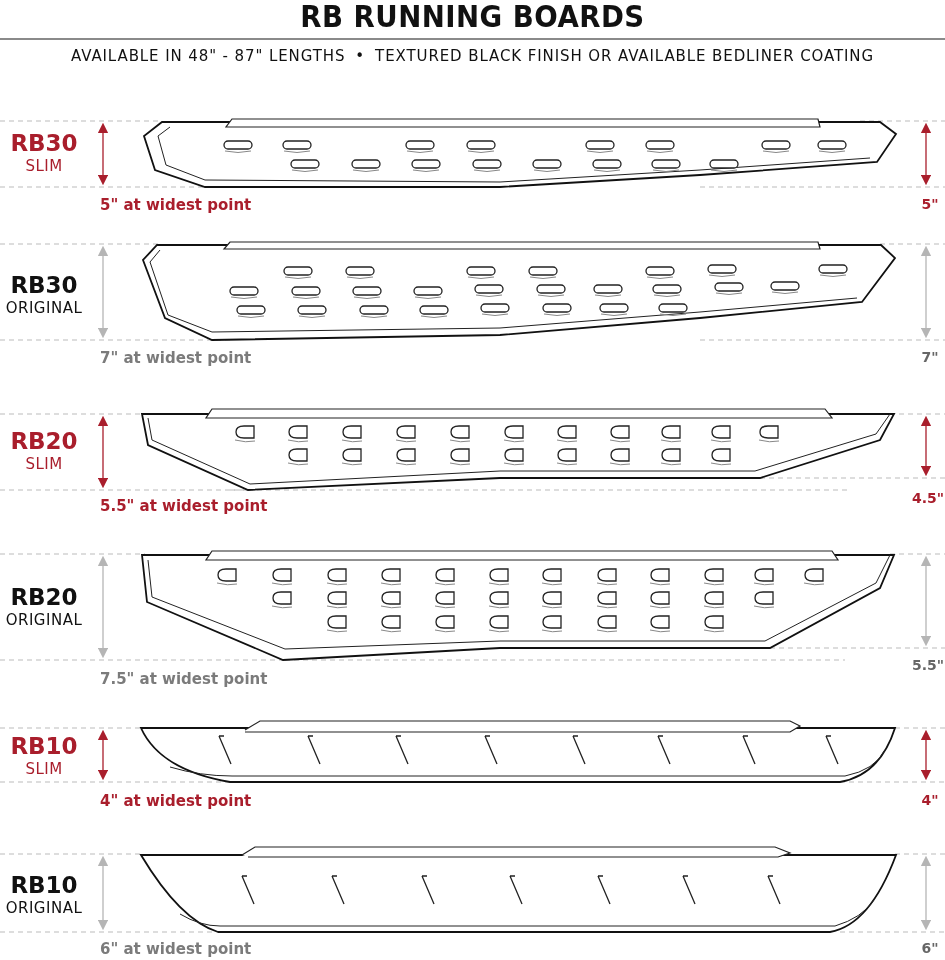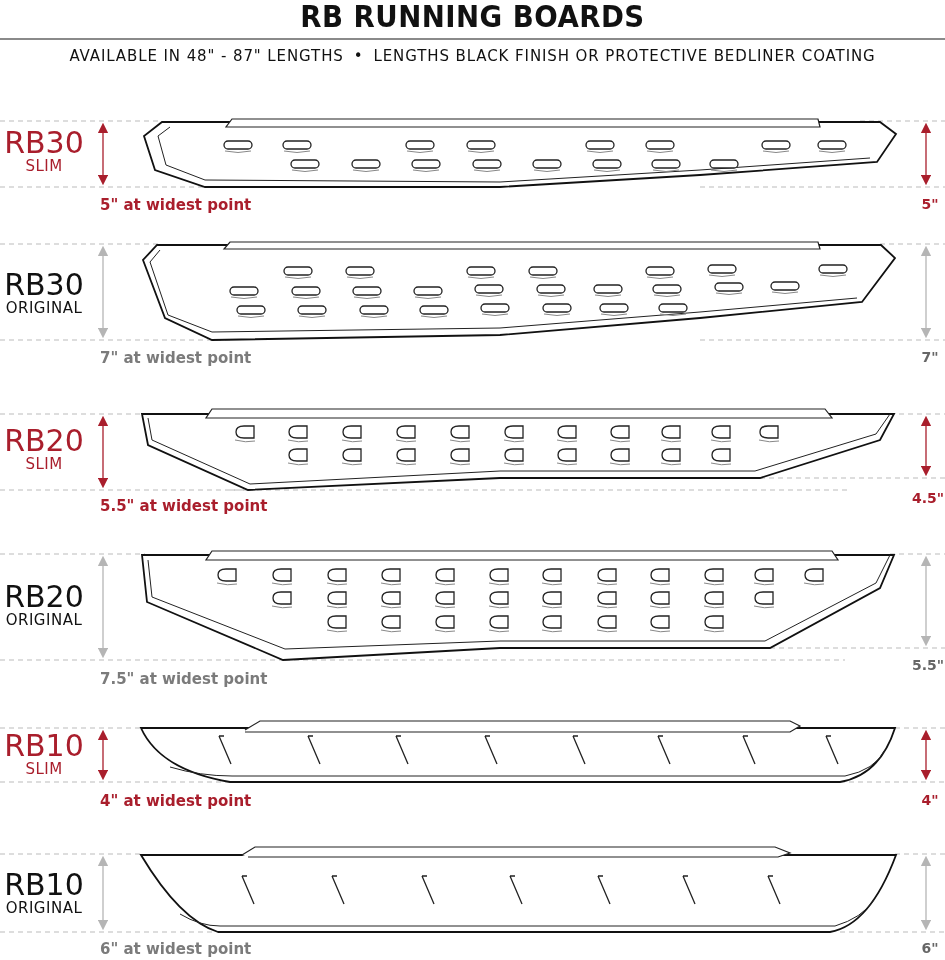--- a/index.html
+++ b/index.html
@@ -2,36 +2,36 @@
 <html><head>
 <meta charset="utf-8">
 <style>
   html,body{margin:0;padding:0;background:#fff;}
   body{width:945px;height:960px;position:relative;overflow:hidden;font-family:"DejaVu Sans Condensed","DejaVu Sans",sans-serif;}
   .title{position:absolute;top:0;left:0;width:945px;text-align:center;font-weight:bold;font-size:30px;letter-spacing:0.5px;color:#111;line-height:34px;font-family:"DejaVu Sans",sans-serif;transform:scaleX(0.92);}
   .hr{position:absolute;top:38px;left:0;width:945px;height:2px;background:#8a8a8a;}
   .subtitle{position:absolute;top:47px;left:0;width:945px;text-align:center;font-size:15px;color:#111;letter-spacing:0.9px;font-family:"DejaVu Sans",sans-serif;white-space:nowrap;}
   .subtitle .dot{margin:0 10px;}
   .label{position:absolute;left:0;width:88px;text-align:center;}
-  .label .model{display:block;font-weight:normal;font-size:30px;line-height:26px;font-family:"DejaVu Sans",sans-serif;}
+  .label .model{display:block;font-weight:bold;font-size:23px;line-height:26px;font-family:"DejaVu Sans",sans-serif;}
   .label .variant{display:block;font-size:15px;line-height:20px;letter-spacing:0.5px;font-family:"DejaVu Sans",sans-serif;text-align:center;}
   .red{color:#a91e2c;}
   .dark{color:#111;}
   .grey{color:#7b7b7b;}
   .widest{position:absolute;left:100px;font-size:15px;font-weight:bold;white-space:nowrap;font-family:"DejaVu Sans",sans-serif;}
   .dim-right{position:absolute;left:916px;width:28px;text-align:center;font-size:14px;font-weight:bold;font-family:"DejaVu Sans",sans-serif;}
   svg.art{position:absolute;left:0;top:0;}
 </style>
 </head>
 <body>
 
 <div class="title">RB RUNNING BOARDS</div>
 <div class="hr"></div>
 <div class="subtitle">
-  <span>AVAILABLE IN 48" - 87" LENGTHS</span><span class="dot">•</span><span>LENGTHS BLACK FINISH OR PROTECTIVE BEDLINER COATING</span>
+  <span>AVAILABLE IN 48" - 87" LENGTHS</span><span class="dot">•</span><span>TEXTURED BLACK FINISH OR AVAILABLE BEDLINER COATING</span>
 </div>
 
 <svg class="art" width="945" height="960" viewBox="0 0 945 960">
   <defs>
     <marker id="arR" markerWidth="8" markerHeight="8" refX="4" refY="4" orient="auto-start-reverse">
         <path d="M0,0 L8,4 L0,8 z" fill="#a91e2c"></path>
       </marker>
     <marker id="arG" markerWidth="8" markerHeight="8" refX="4" refY="4" orient="auto-start-reverse">
         <path d="M0,0 L8,4 L0,8 z" fill="#b5b5b5"></path>
       </marker>

